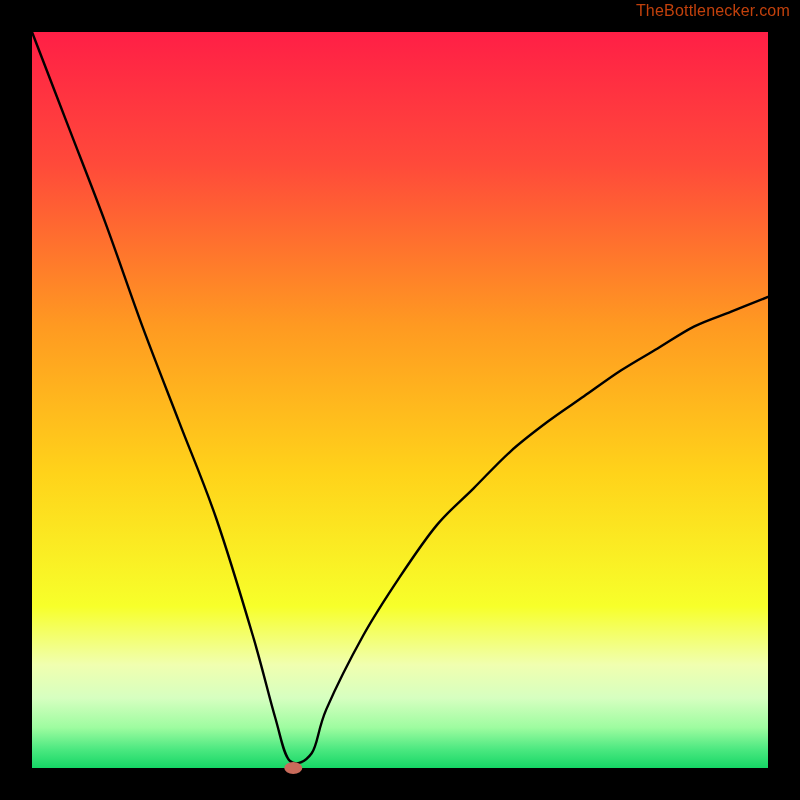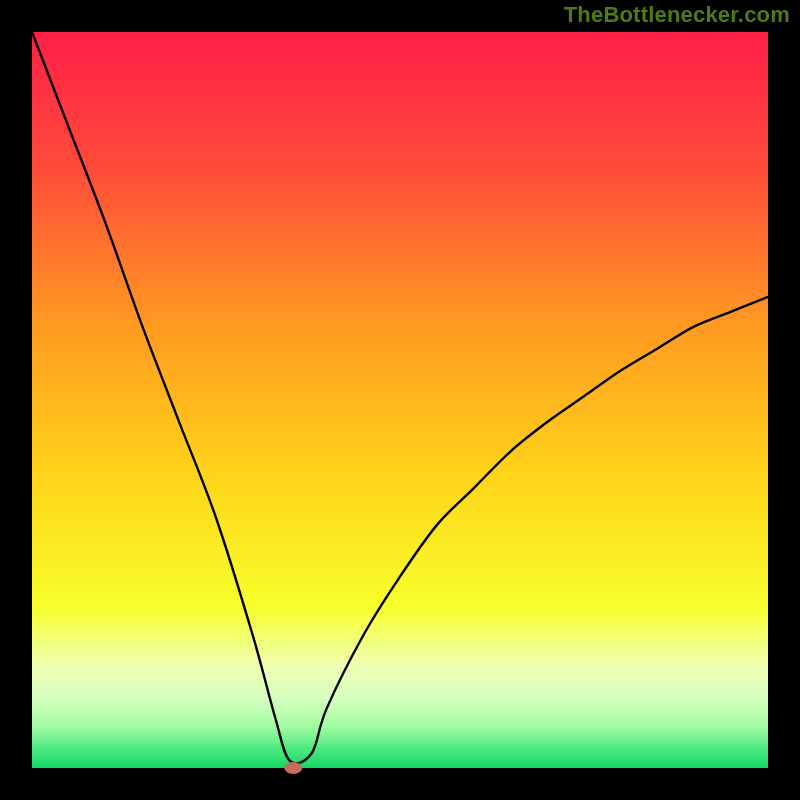--- a/index.html
+++ b/index.html
@@ -13,23 +13,23 @@
   }
   .stage {
     position: relative;
     width: 800px;
     height: 800px;
   }
   .watermark {
     position: absolute;
     top: 2px;
     right: 10px;
-    color: #4d7c0f;
-    font-size: 22px;
-    font-weight: 700;
+    color: #c2410c;
+    font-size: 16px;
+    font-weight: 400;
     letter-spacing: 0.2px;
     z-index: 10;
   }
   svg {
     display: block;
   }
 </style>
 </head>
 <body>
 

